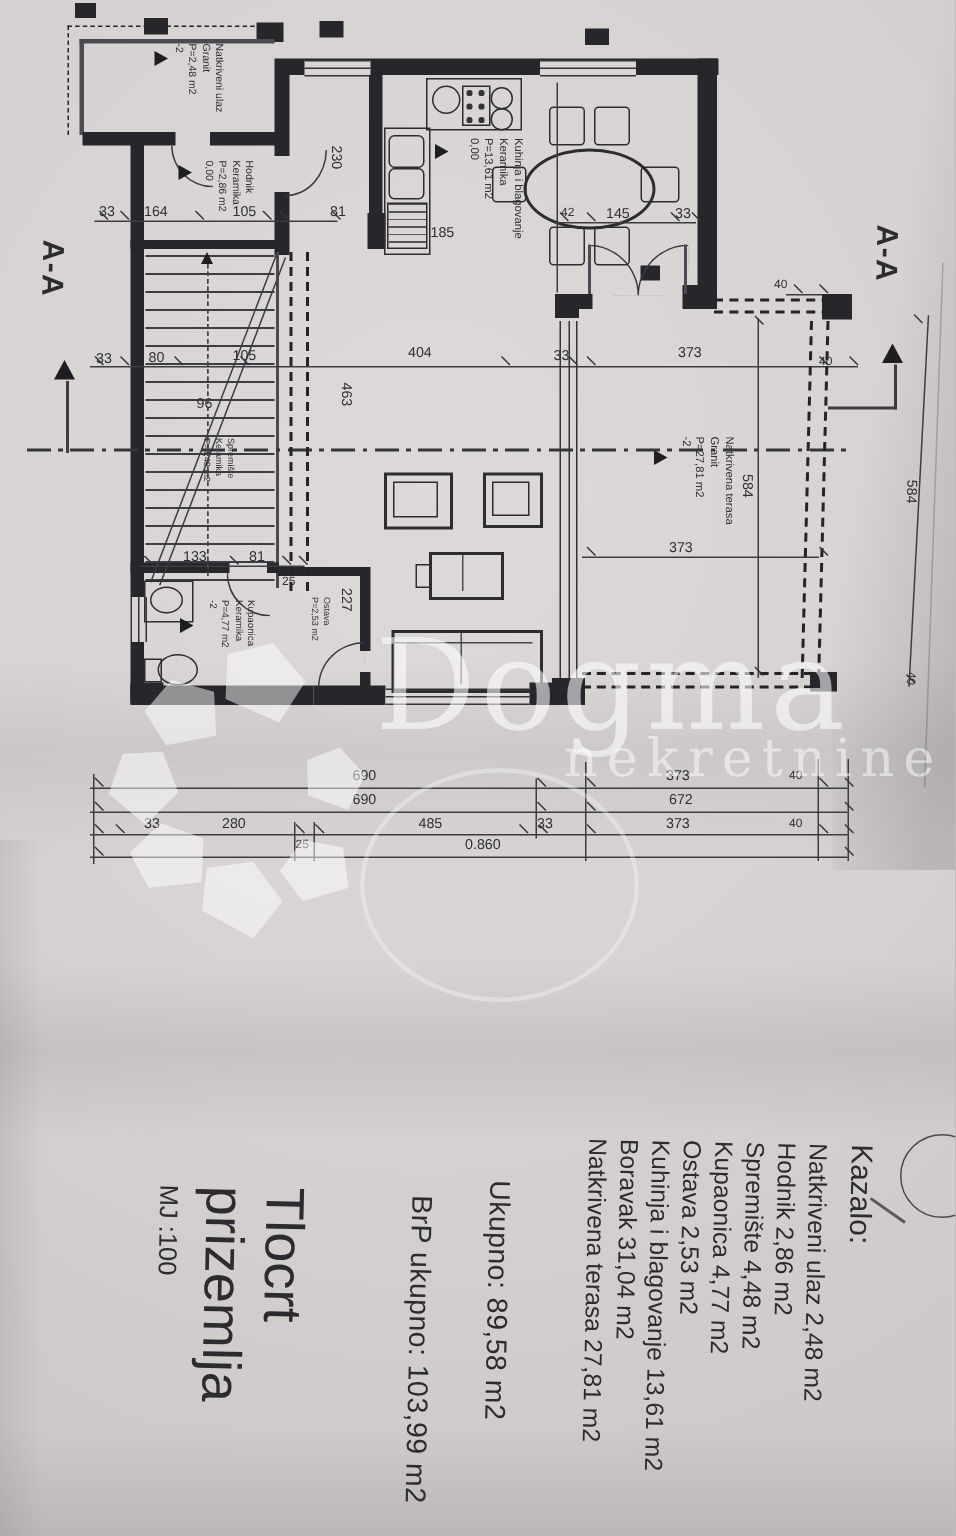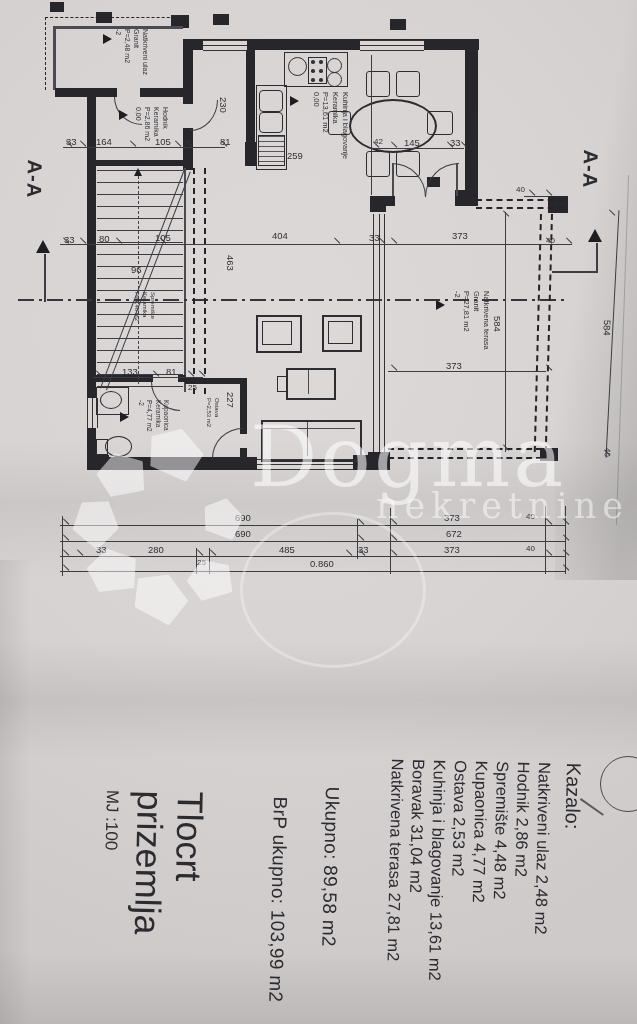--- a/index.html
+++ b/index.html
@@ -178,21 +178,21 @@
   <div class="dim" style="left: 64px; top: 234px;">33</div>
       <div class="dim" style="left: 99px; top: 233px;">80</div>
       <div class="dim" style="left: 155px; top: 232px;">105</div>
       <div class="dim" style="left: 272px; top: 230px;">404</div>
       <div class="dim" style="left: 369px; top: 232px;">33</div>
       <div class="dim" style="left: 452px; top: 230px;">373</div>
       <div class="dim" style="left: 546px; top: 236px; font-size: 8px;">40</div>
       <div class="dim" style="left: 131px; top: 264px;">96</div>
       <div class="dim" style="left: 236px; top: 255px; transform: rotate(90deg);">463</div>
       <div class="dim" style="left: 229px; top: 97px; transform: rotate(90deg);">230</div>
-      <div class="dim" style="left: 287px; top: 150px;">259</div>
+      <div class="dim" style="left: 287px; top: 150px;">185</div>
       <div class="dim" style="left: 236px; top: 392px; transform: rotate(90deg);">227</div>
       <div class="dim" style="left: 503px; top: 316px; transform: rotate(90deg);">584</div>
       <div class="dim" style="left: 613px; top: 320px; transform: rotate(92deg);">584</div>
       <div class="dim" style="left: 612px; top: 448px; font-size: 8px; transform: rotate(92deg);">40</div>
       <div class="dim" style="left: 516px; top: 185px; font-size: 8px;">40</div>
       <div class="dim" style="left: 446px; top: 360px;">373</div>
       <div class="dim" style="left: 66px; top: 136px;">33</div>
       <div class="dim" style="left: 96px; top: 136px;">164</div>
       <div class="dim" style="left: 155px; top: 136px;">105</div>
       <div class="dim" style="left: 184px; top: 138px; font-size: 8px;">25</div>

